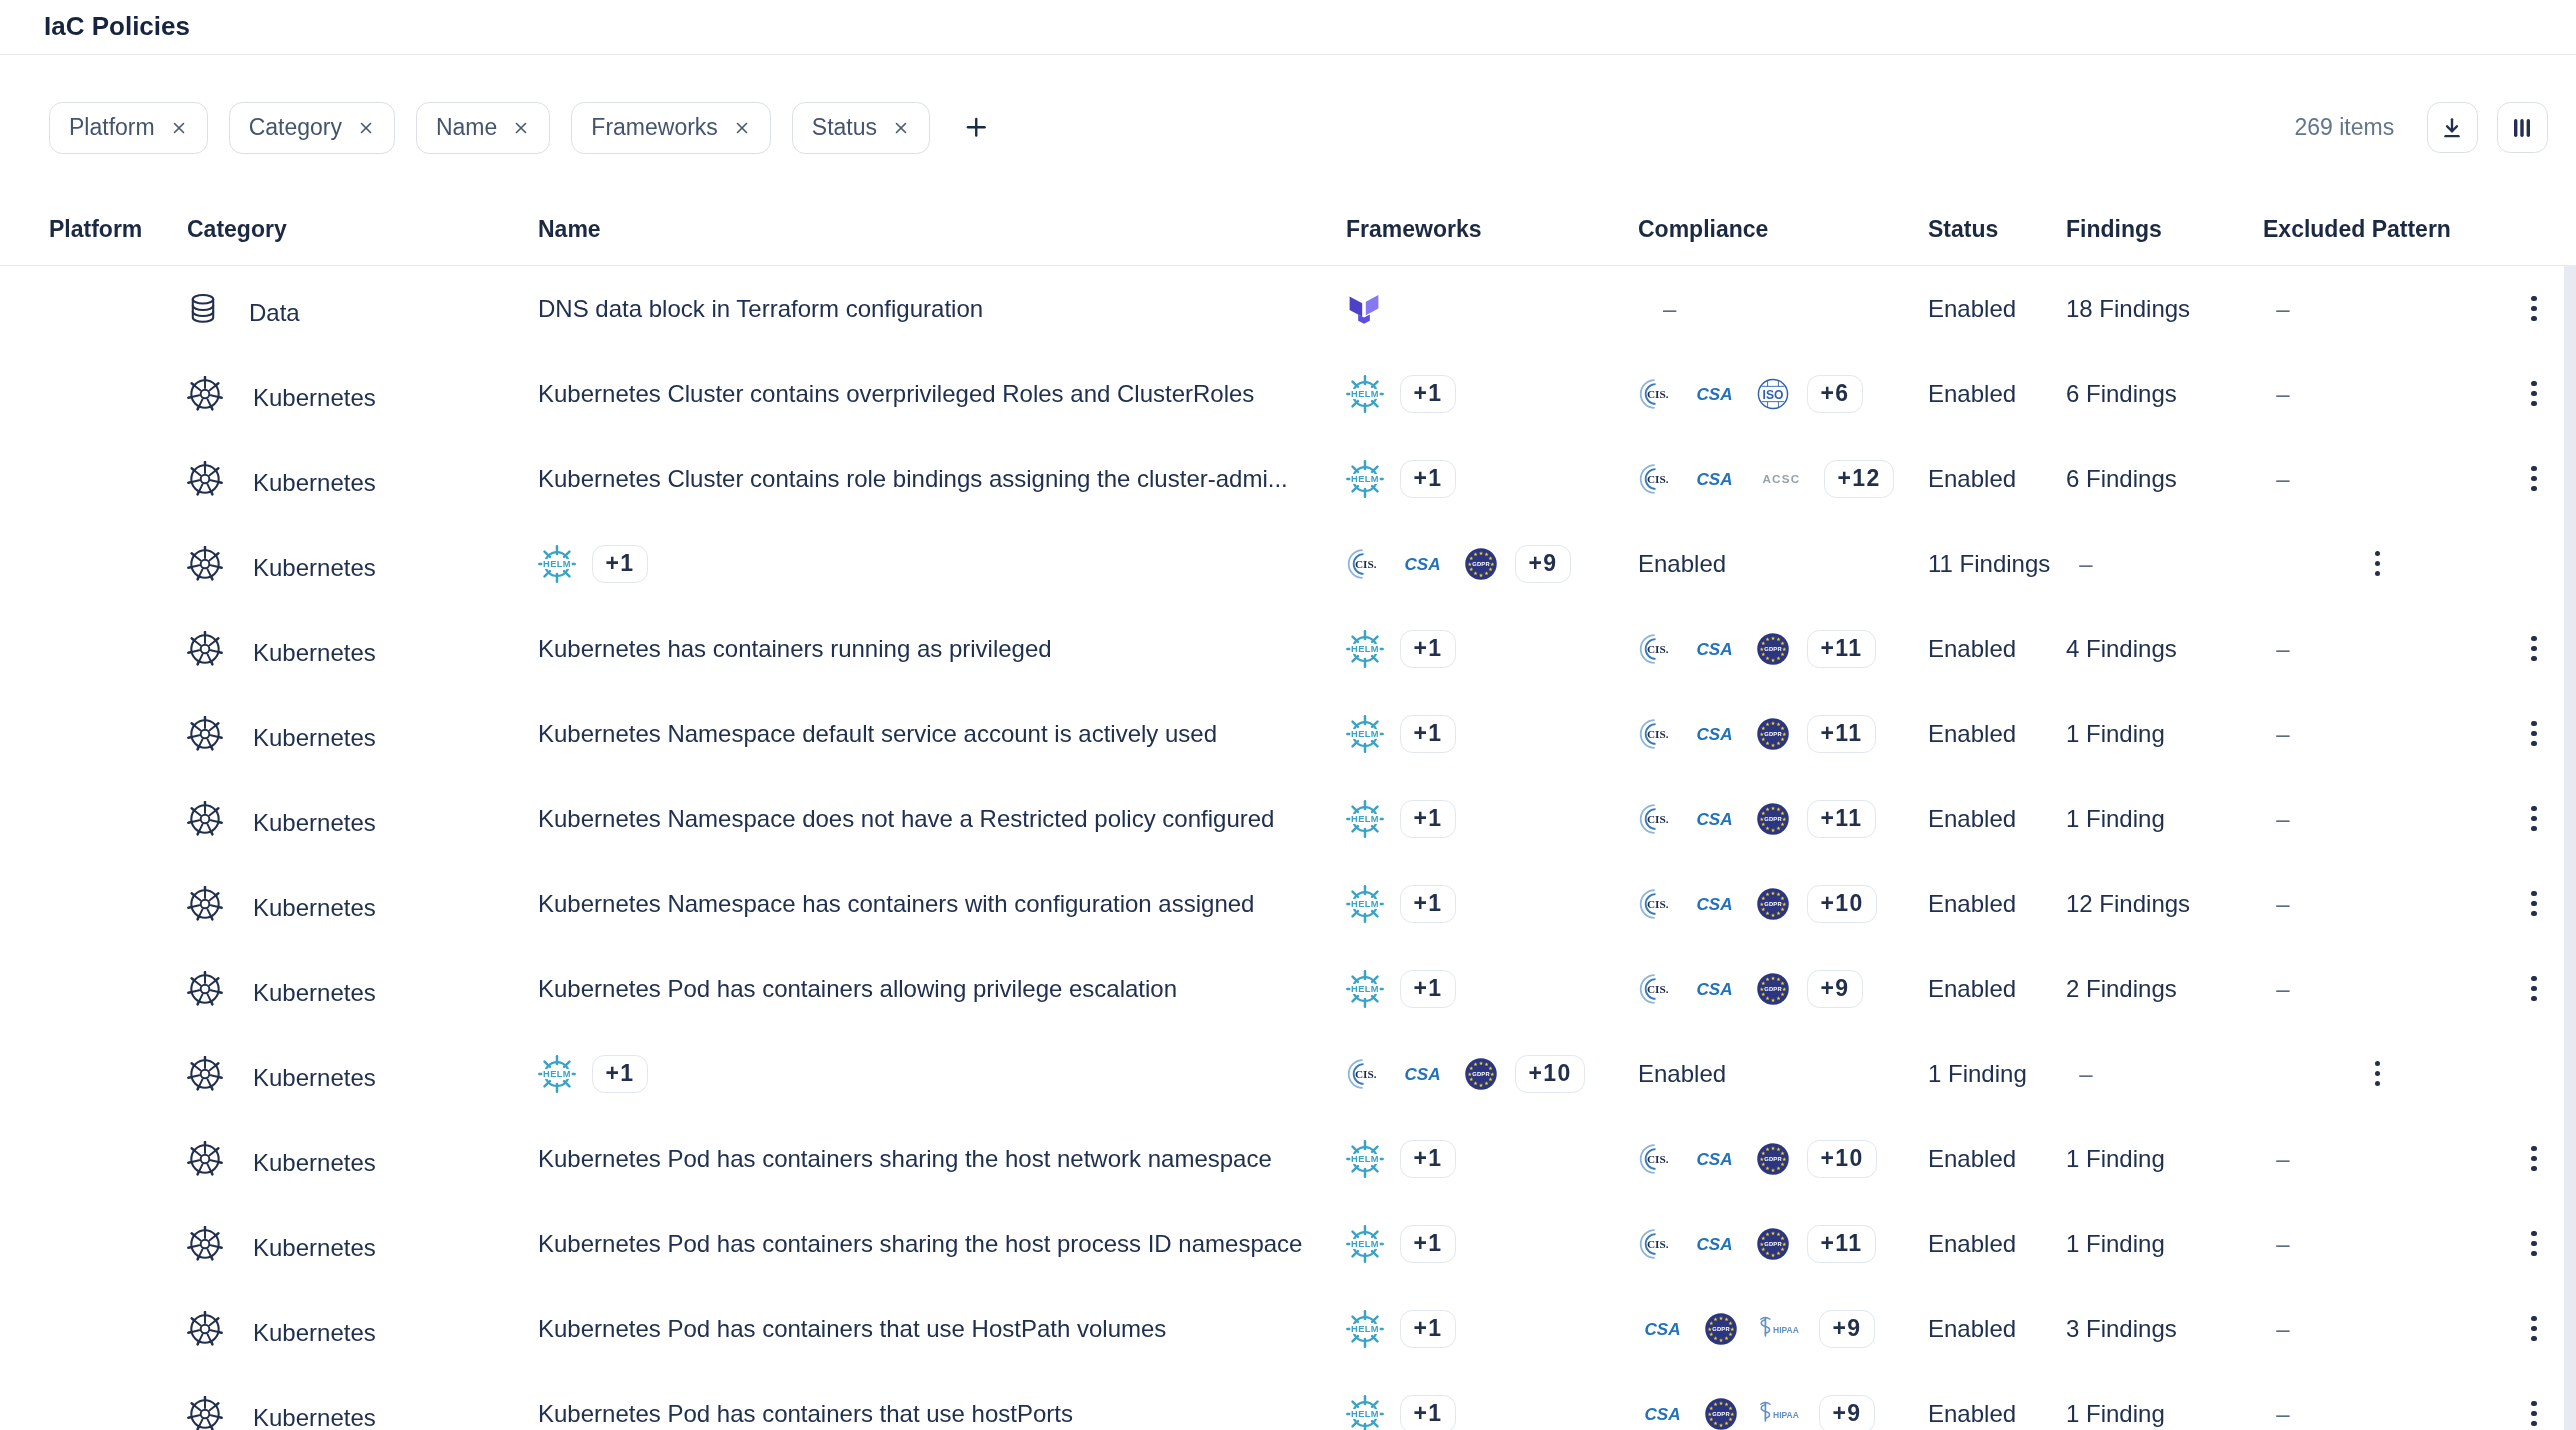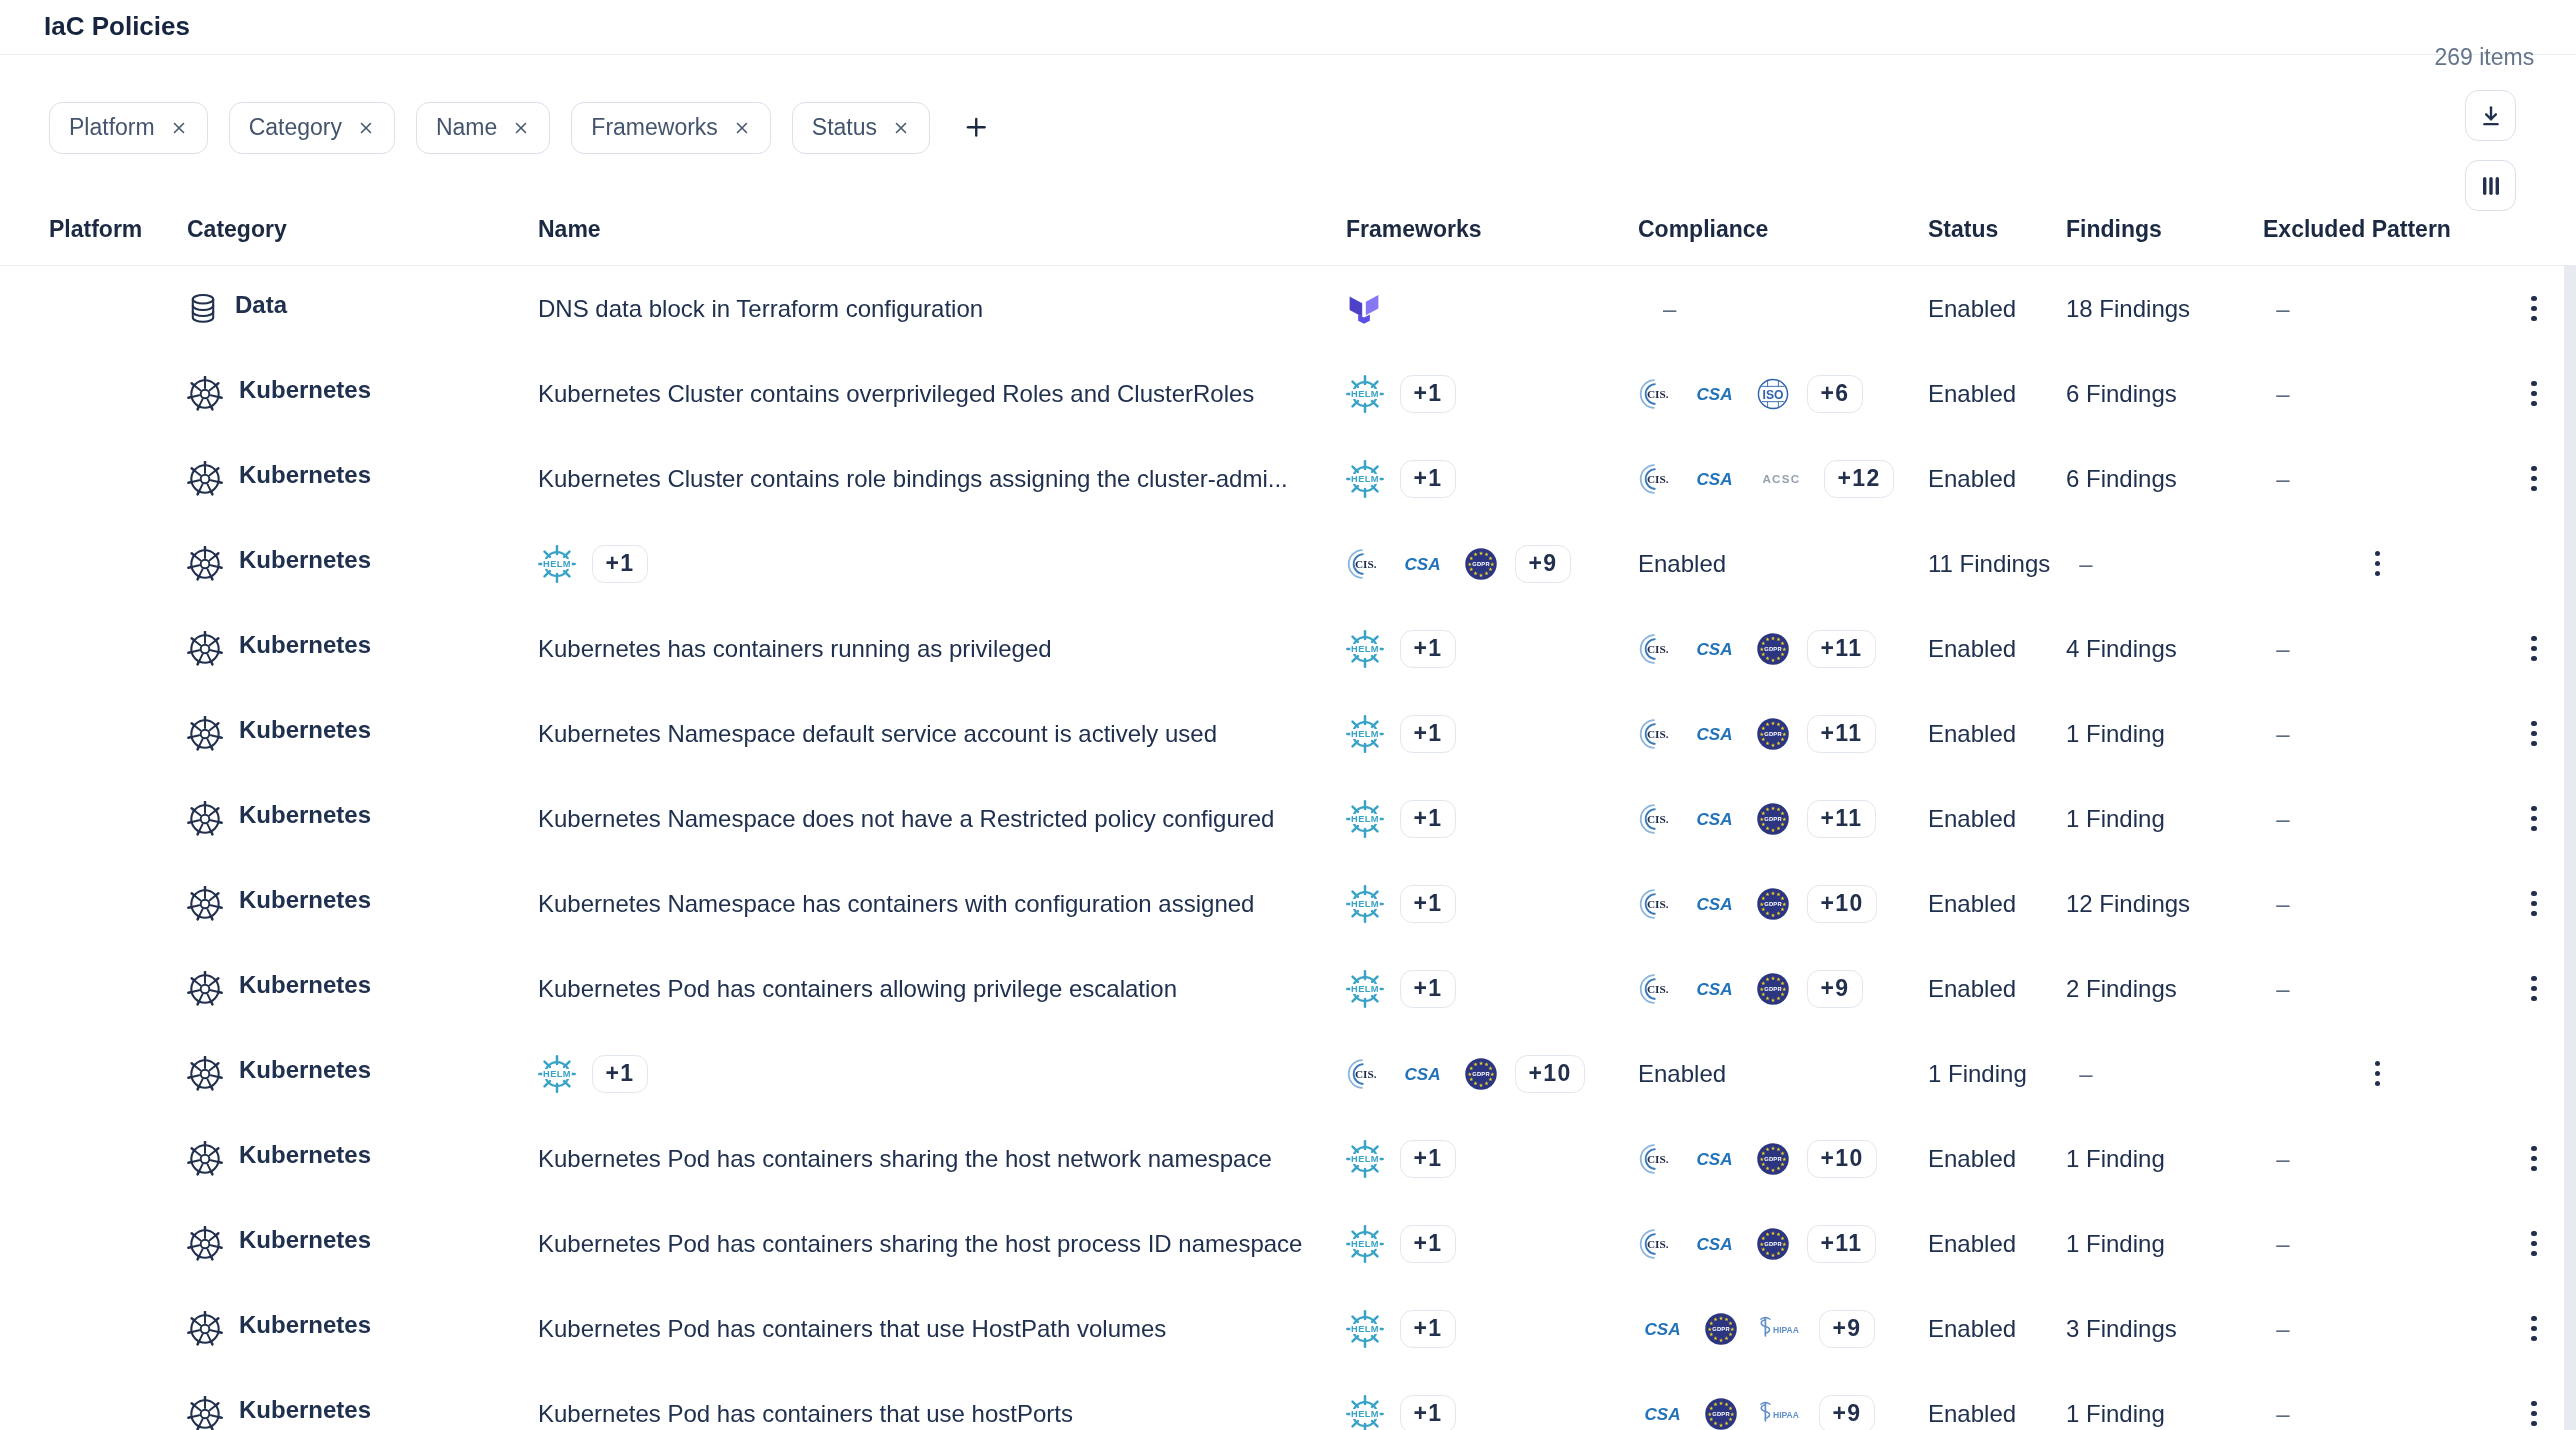--- a/index.html
+++ b/index.html
@@ -29,21 +29,21 @@
     height: 52px; padding: 0 19px;
     border: 1.4px solid #d9e0e9; border-radius: 13.3px;
     background: #fff; font-size: 23px; color: #44546d; cursor: pointer;
   }
   .chip-x { display: inline-flex; cursor: pointer; }
   .add-filter {
     background: none; border: none; cursor: pointer;
     display: inline-flex; align-items: center; justify-content: center;
     margin-left: 5.7px; padding: 5.7px;
   }
-  .toolbar-right { display: flex; align-items: center; gap: 19px; flex-direction: column; }
+  .toolbar-right { display: flex; align-items: center; gap: 19px; }
   .items-count { font-size: 23px; color: #64758b; margin-right: 13.3px; }
   .tool-btn {
     width: 51px; height: 51px; background: #fff;
     border: 1.4px solid #d9e0e9; border-radius: 13.3px;
     display: inline-flex; align-items: center; justify-content: center;
     cursor: pointer;
   }
   
   .grid {
     display: grid;
@@ -54,21 +54,21 @@
     position: absolute; top: 194px; left: 49px; right: 0; height: 71px;
     font-size: 23px; font-weight: 700; color: #1b2942;
   }
   .header-divider {
     position: absolute; top: 265px; left: 0; width: 100%;
     height: 1px; background: #e8ecf1;
   }
   .rows { position: absolute; top: 266px; left: 49px; right: 0; }
   .row { height: 85px; }
   .cell { font-size: 24px; color: #20304f; white-space: nowrap; overflow: hidden; }
-  .cat-cell { display: flex; align-items: flex-start; gap: 16px; font-weight: bold; }
+  .cat-cell { display: flex; align-items: flex-end; gap: 30px; }
   .icon { display: inline-flex; align-items: center; justify-content: center; flex: none; }
   .fw-cell, .comp-cell { display: flex; align-items: center; gap: 16px; overflow: visible; }
   .badge {
     display: inline-flex; align-items: center; justify-content: center;
     height: 38px; min-width: 53px; padding: 0 12.4px;
     border: 1.4px solid #e1e7ee; border-radius: 12.4px;
     font-size: 23px; font-weight: 600; color: #22304d; letter-spacing: 1.4px;
     background: #fff;
   }
   .dash { color: #5b6b80; }

